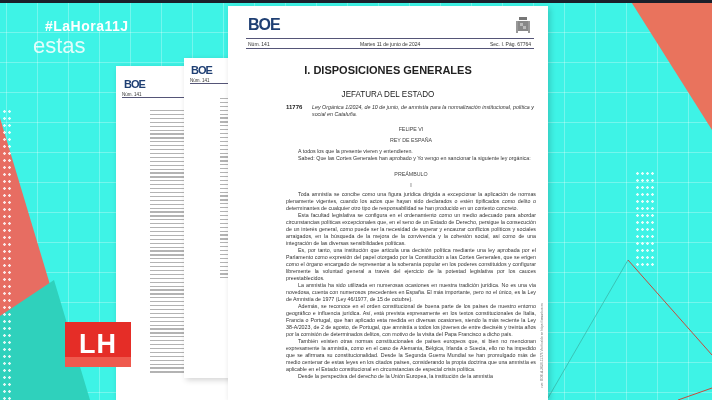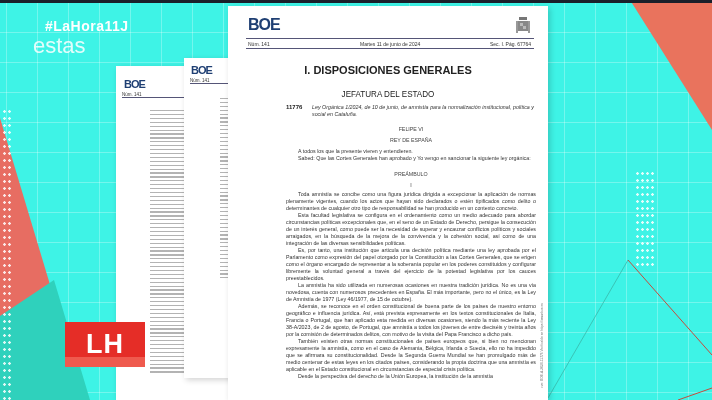--- a/index.html
+++ b/index.html
@@ -84,21 +84,21 @@
     writing-mode: vertical-rl; transform: rotate(180deg); font-size: 3.3px; color: #777; }
   .hashtag {
     position: absolute; left: 45px; top: 18px; z-index: 20;
     font-size: 14px; font-weight: 700; color: #ffffff; letter-spacing: 0.5px;
   }
   .rtve {
     position: absolute; left: 33px; top: 33px; z-index: 20;
     font-size: 22px; font-weight: 400; color: #ffffff; opacity: 0.85; letter-spacing: 0px;
   }
   .lh-badge {
-    position: absolute; left: 65px; top: 322px; width: 80px; height: 45px; z-index: 20;
+    position: absolute; left: 65px; top: 322px; width: 66px; height: 45px; z-index: 20;
     background: #e52d27; display: flex; align-items: center; justify-content: center;
     border-bottom: 10px solid #ef5a4e;
   }
   .lh-badge span { font-size: 27px; font-weight: 700; color: #ffffff; letter-spacing: 1px; margin-top: 9px; }
   .white-strip { position: absolute; left: 124px; top: 300px; width: 14px; height: 70px; background:#fff; z-index: 15; }
 </style>
 </head>
 <body>
 
 <div class="topbar"></div>

